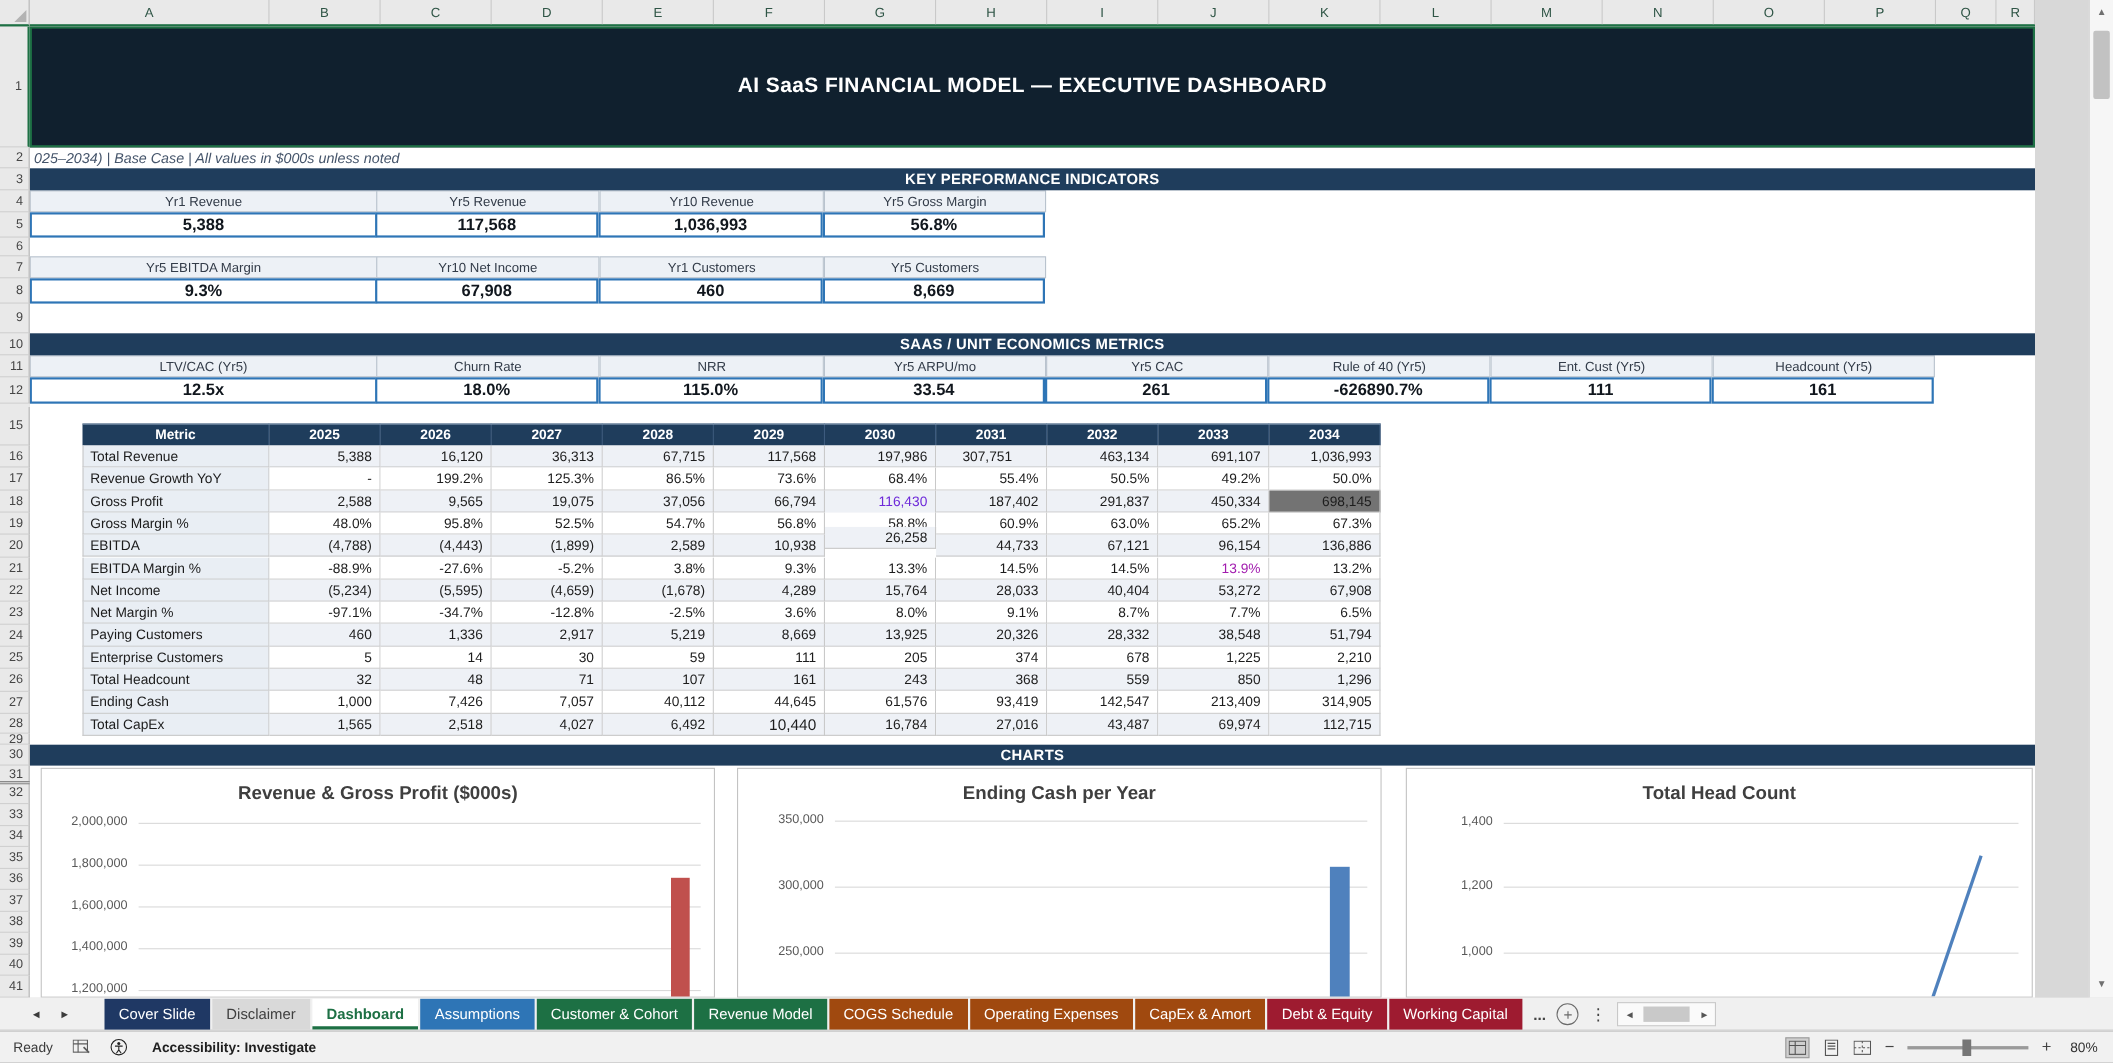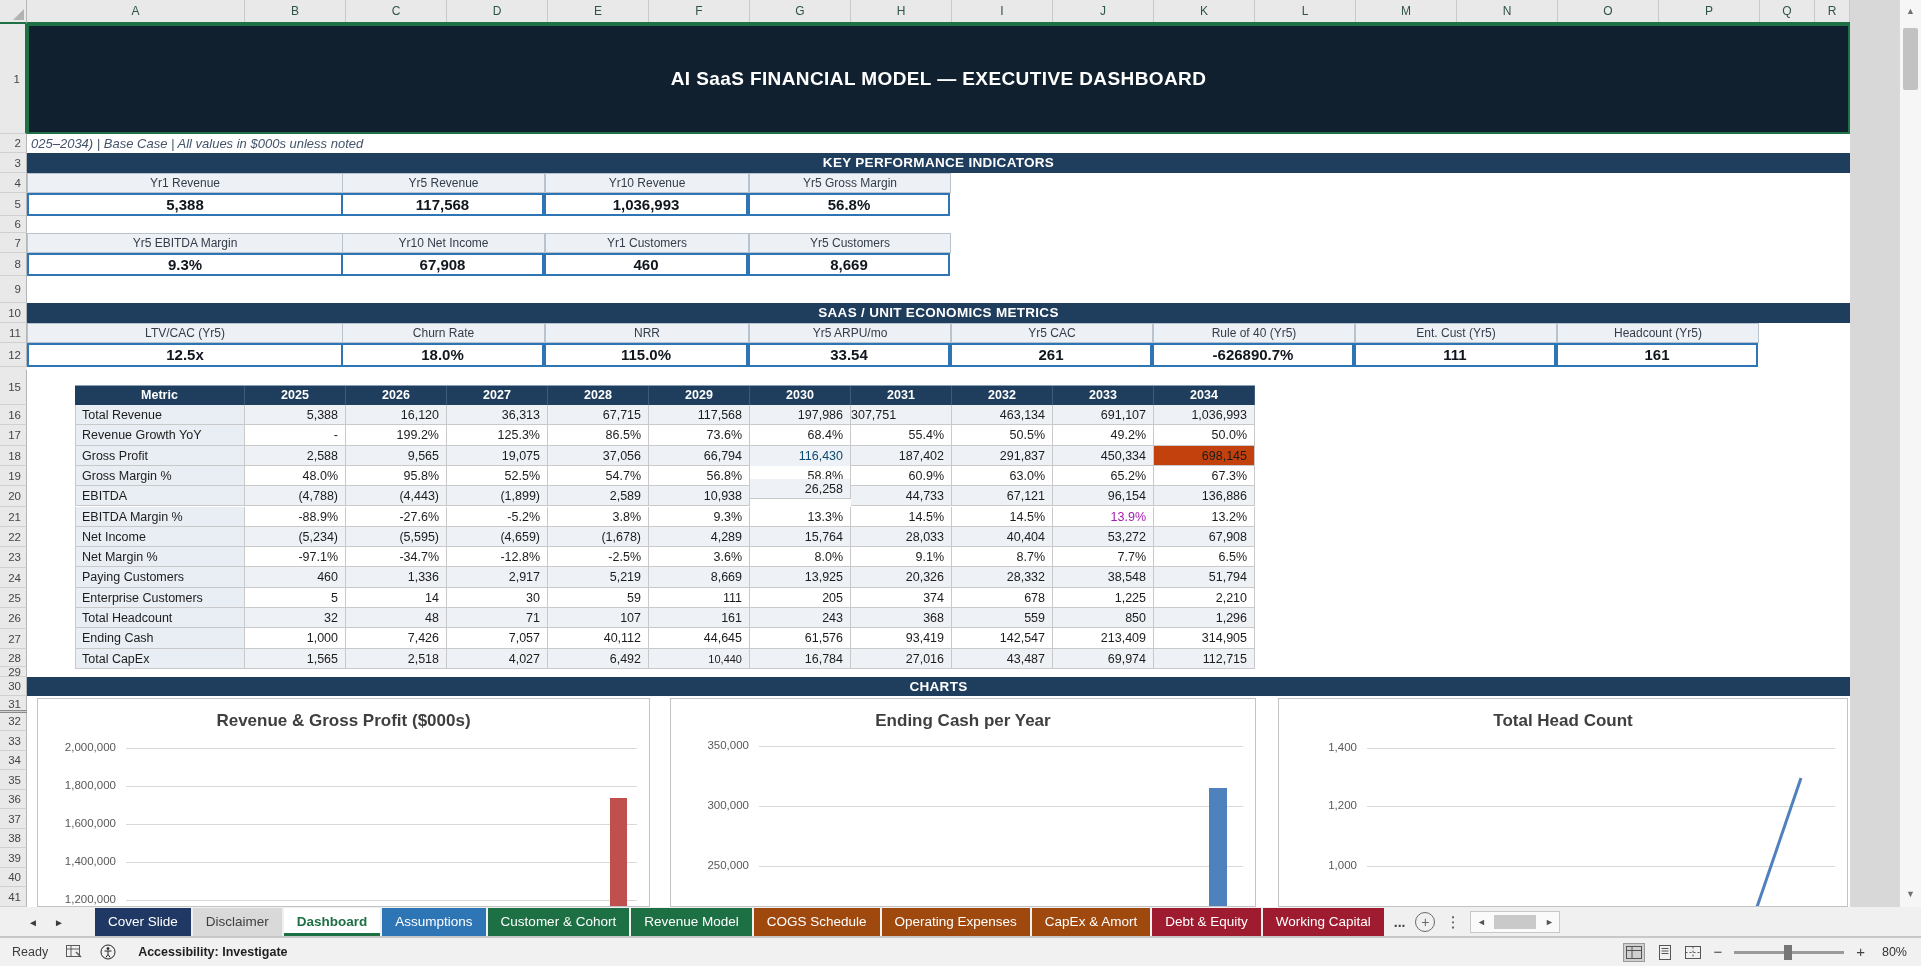--- a/index.html
+++ b/index.html
@@ -305,46 +305,46 @@
     <div class="cell" style="position: absolute; left: 952px; top: 385px; width: 101px; height: 20px; background: rgb(31, 61, 92); color: rgb(255, 255, 255); font-weight: bold; font-size: 12.5px; text-align: center; line-height: 20px; border-right: 1px solid rgb(61, 91, 126);">2032</div>
     <div class="cell" style="position: absolute; left: 1053px; top: 385px; width: 101px; height: 20px; background: rgb(31, 61, 92); color: rgb(255, 255, 255); font-weight: bold; font-size: 12.5px; text-align: center; line-height: 20px; border-right: 1px solid rgb(61, 91, 126);">2033</div>
     <div class="cell" style="position: absolute; left: 1154px; top: 385px; width: 101px; height: 20px; background: rgb(31, 61, 92); color: rgb(255, 255, 255); font-weight: bold; font-size: 12.5px; text-align: center; line-height: 20px; border-right: 1px solid rgb(61, 91, 126);">2034</div>
     <div class="cell" style="position: absolute; left: 75px; top: 405px; width: 170px; height: 20.3px; background: rgb(233, 238, 244); padding-left: 6px; font-size: 12.5px; color: rgb(28, 28, 28); line-height: 20.3px; border-right: 1px solid rgb(201, 201, 201); border-bottom: 1px solid rgb(201, 201, 201); border-left: 1px solid rgb(201, 201, 201);">Total Revenue</div>
     <div class="cell" style="position: absolute; left: 245px; top: 405px; width: 101px; height: 20.3px; background: rgb(238, 241, 246); padding-right: 7px; text-align: right; font-size: 12.5px; color: rgb(28, 28, 28); line-height: 20.3px; border-right: 1px solid rgb(201, 201, 201); border-bottom: 1px solid rgb(201, 201, 201);">5,388</div>
     <div class="cell" style="position: absolute; left: 346px; top: 405px; width: 101px; height: 20.3px; background: rgb(238, 241, 246); padding-right: 7px; text-align: right; font-size: 12.5px; color: rgb(28, 28, 28); line-height: 20.3px; border-right: 1px solid rgb(201, 201, 201); border-bottom: 1px solid rgb(201, 201, 201);">16,120</div>
     <div class="cell" style="position: absolute; left: 447px; top: 405px; width: 101px; height: 20.3px; background: rgb(238, 241, 246); padding-right: 7px; text-align: right; font-size: 12.5px; color: rgb(28, 28, 28); line-height: 20.3px; border-right: 1px solid rgb(201, 201, 201); border-bottom: 1px solid rgb(201, 201, 201);">36,313</div>
     <div class="cell" style="position: absolute; left: 548px; top: 405px; width: 101px; height: 20.3px; background: rgb(238, 241, 246); padding-right: 7px; text-align: right; font-size: 12.5px; color: rgb(28, 28, 28); line-height: 20.3px; border-right: 1px solid rgb(201, 201, 201); border-bottom: 1px solid rgb(201, 201, 201);">67,715</div>
     <div class="cell" style="position: absolute; left: 649px; top: 405px; width: 101px; height: 20.3px; background: rgb(238, 241, 246); padding-right: 7px; text-align: right; font-size: 12.5px; color: rgb(28, 28, 28); line-height: 20.3px; border-right: 1px solid rgb(201, 201, 201); border-bottom: 1px solid rgb(201, 201, 201);">117,568</div>
     <div class="cell" style="position: absolute; left: 750px; top: 405px; width: 101px; height: 20.3px; background: rgb(238, 241, 246); padding-right: 7px; text-align: right; font-size: 12.5px; color: rgb(28, 28, 28); line-height: 20.3px; border-right: 1px solid rgb(201, 201, 201); border-bottom: 1px solid rgb(201, 201, 201);">197,986</div>
-    <div class="cell" style="position: absolute; left: 851px; top: 405px; width: 101px; height: 20.3px; background: rgb(238, 241, 246); padding-right: 7px; text-align: left; font-size: 12.5px; color: rgb(28, 28, 28); line-height: 20.3px; border-right: 1px solid rgb(201, 201, 201); border-bottom: 1px solid rgb(201, 201, 201);">307,751</div>
+    <div class="cell" style="position: absolute; left: 851px; top: 405px; width: 101px; height: 20.3px; background: rgb(238, 241, 246); padding-right: 7px; text-align: center; font-size: 12.5px; color: rgb(28, 28, 28); line-height: 20.3px; border-right: 1px solid rgb(201, 201, 201); border-bottom: 1px solid rgb(201, 201, 201);">307,751</div>
     <div class="cell" style="position: absolute; left: 952px; top: 405px; width: 101px; height: 20.3px; background: rgb(238, 241, 246); padding-right: 7px; text-align: right; font-size: 12.5px; color: rgb(28, 28, 28); line-height: 20.3px; border-right: 1px solid rgb(201, 201, 201); border-bottom: 1px solid rgb(201, 201, 201);">463,134</div>
     <div class="cell" style="position: absolute; left: 1053px; top: 405px; width: 101px; height: 20.3px; background: rgb(238, 241, 246); padding-right: 7px; text-align: right; font-size: 12.5px; color: rgb(28, 28, 28); line-height: 20.3px; border-right: 1px solid rgb(201, 201, 201); border-bottom: 1px solid rgb(201, 201, 201);">691,107</div>
     <div class="cell" style="position: absolute; left: 1154px; top: 405px; width: 101px; height: 20.3px; background: rgb(238, 241, 246); padding-right: 7px; text-align: right; font-size: 12.5px; color: rgb(28, 28, 28); line-height: 20.3px; border-right: 1px solid rgb(201, 201, 201); border-bottom: 1px solid rgb(201, 201, 201);">1,036,993</div>
     <div class="cell" style="position: absolute; left: 75px; top: 425.3px; width: 170px; height: 20.3px; background: rgb(233, 238, 244); padding-left: 6px; font-size: 12.5px; color: rgb(28, 28, 28); line-height: 20.3px; border-right: 1px solid rgb(201, 201, 201); border-bottom: 1px solid rgb(201, 201, 201); border-left: 1px solid rgb(201, 201, 201);">Revenue Growth YoY</div>
     <div class="cell" style="position: absolute; left: 245px; top: 425.3px; width: 101px; height: 20.3px; background: rgb(255, 255, 255); padding-right: 7px; text-align: right; font-size: 12.5px; color: rgb(28, 28, 28); line-height: 20.3px; border-right: 1px solid rgb(201, 201, 201); border-bottom: 1px solid rgb(201, 201, 201);">-</div>
     <div class="cell" style="position: absolute; left: 346px; top: 425.3px; width: 101px; height: 20.3px; background: rgb(255, 255, 255); padding-right: 7px; text-align: right; font-size: 12.5px; color: rgb(28, 28, 28); line-height: 20.3px; border-right: 1px solid rgb(201, 201, 201); border-bottom: 1px solid rgb(201, 201, 201);">199.2%</div>
     <div class="cell" style="position: absolute; left: 447px; top: 425.3px; width: 101px; height: 20.3px; background: rgb(255, 255, 255); padding-right: 7px; text-align: right; font-size: 12.5px; color: rgb(28, 28, 28); line-height: 20.3px; border-right: 1px solid rgb(201, 201, 201); border-bottom: 1px solid rgb(201, 201, 201);">125.3%</div>
     <div class="cell" style="position: absolute; left: 548px; top: 425.3px; width: 101px; height: 20.3px; background: rgb(255, 255, 255); padding-right: 7px; text-align: right; font-size: 12.5px; color: rgb(28, 28, 28); line-height: 20.3px; border-right: 1px solid rgb(201, 201, 201); border-bottom: 1px solid rgb(201, 201, 201);">86.5%</div>
     <div class="cell" style="position: absolute; left: 649px; top: 425.3px; width: 101px; height: 20.3px; background: rgb(255, 255, 255); padding-right: 7px; text-align: right; font-size: 12.5px; color: rgb(28, 28, 28); line-height: 20.3px; border-right: 1px solid rgb(201, 201, 201); border-bottom: 1px solid rgb(201, 201, 201);">73.6%</div>
     <div class="cell" style="position: absolute; left: 750px; top: 425.3px; width: 101px; height: 20.3px; background: rgb(255, 255, 255); padding-right: 7px; text-align: right; font-size: 12.5px; color: rgb(28, 28, 28); line-height: 20.3px; border-right: 1px solid rgb(201, 201, 201); border-bottom: 1px solid rgb(201, 201, 201);">68.4%</div>
     <div class="cell" style="position: absolute; left: 851px; top: 425.3px; width: 101px; height: 20.3px; background: rgb(255, 255, 255); padding-right: 7px; text-align: right; font-size: 12.5px; color: rgb(28, 28, 28); line-height: 20.3px; border-right: 1px solid rgb(201, 201, 201); border-bottom: 1px solid rgb(201, 201, 201);">55.4%</div>
     <div class="cell" style="position: absolute; left: 952px; top: 425.3px; width: 101px; height: 20.3px; background: rgb(255, 255, 255); padding-right: 7px; text-align: right; font-size: 12.5px; color: rgb(28, 28, 28); line-height: 20.3px; border-right: 1px solid rgb(201, 201, 201); border-bottom: 1px solid rgb(201, 201, 201);">50.5%</div>
     <div class="cell" style="position: absolute; left: 1053px; top: 425.3px; width: 101px; height: 20.3px; background: rgb(255, 255, 255); padding-right: 7px; text-align: right; font-size: 12.5px; color: rgb(28, 28, 28); line-height: 20.3px; border-right: 1px solid rgb(201, 201, 201); border-bottom: 1px solid rgb(201, 201, 201);">49.2%</div>
     <div class="cell" style="position: absolute; left: 1154px; top: 425.3px; width: 101px; height: 20.3px; background: rgb(255, 255, 255); padding-right: 7px; text-align: right; font-size: 12.5px; color: rgb(28, 28, 28); line-height: 20.3px; border-right: 1px solid rgb(201, 201, 201); border-bottom: 1px solid rgb(201, 201, 201);">50.0%</div>
     <div class="cell" style="position: absolute; left: 75px; top: 445.6px; width: 170px; height: 20.3px; background: rgb(233, 238, 244); padding-left: 6px; font-size: 12.5px; color: rgb(28, 28, 28); line-height: 20.3px; border-right: 1px solid rgb(201, 201, 201); border-bottom: 1px solid rgb(201, 201, 201); border-left: 1px solid rgb(201, 201, 201);">Gross Profit</div>
     <div class="cell" style="position: absolute; left: 245px; top: 445.6px; width: 101px; height: 20.3px; background: rgb(238, 241, 246); padding-right: 7px; text-align: right; font-size: 12.5px; color: rgb(28, 28, 28); line-height: 20.3px; border-right: 1px solid rgb(201, 201, 201); border-bottom: 1px solid rgb(201, 201, 201);">2,588</div>
     <div class="cell" style="position: absolute; left: 346px; top: 445.6px; width: 101px; height: 20.3px; background: rgb(238, 241, 246); padding-right: 7px; text-align: right; font-size: 12.5px; color: rgb(28, 28, 28); line-height: 20.3px; border-right: 1px solid rgb(201, 201, 201); border-bottom: 1px solid rgb(201, 201, 201);">9,565</div>
     <div class="cell" style="position: absolute; left: 447px; top: 445.6px; width: 101px; height: 20.3px; background: rgb(238, 241, 246); padding-right: 7px; text-align: right; font-size: 12.5px; color: rgb(28, 28, 28); line-height: 20.3px; border-right: 1px solid rgb(201, 201, 201); border-bottom: 1px solid rgb(201, 201, 201);">19,075</div>
     <div class="cell" style="position: absolute; left: 548px; top: 445.6px; width: 101px; height: 20.3px; background: rgb(238, 241, 246); padding-right: 7px; text-align: right; font-size: 12.5px; color: rgb(28, 28, 28); line-height: 20.3px; border-right: 1px solid rgb(201, 201, 201); border-bottom: 1px solid rgb(201, 201, 201);">37,056</div>
     <div class="cell" style="position: absolute; left: 649px; top: 445.6px; width: 101px; height: 20.3px; background: rgb(238, 241, 246); padding-right: 7px; text-align: right; font-size: 12.5px; color: rgb(28, 28, 28); line-height: 20.3px; border-right: 1px solid rgb(201, 201, 201); border-bottom: 1px solid rgb(201, 201, 201);">66,794</div>
-    <div class="cell" style="position: absolute; left: 750px; top: 445.6px; width: 101px; height: 34px; background: rgb(238, 241, 246); padding-right: 7px; text-align: right; font-size: 12.5px; color: #0c4a6e; line-height: 20.3px; border-right: 1px solid rgb(201, 201, 201); border-bottom: 1px solid rgb(201, 201, 201);">116,430</div>
+    <div class="cell" style="position: absolute; left: 750px; top: 445.6px; width: 101px; height: 34px; background: rgb(238, 241, 246); padding-right: 7px; text-align: right; font-size: 12.5px; color: #6d28d9; line-height: 20.3px; border-right: 1px solid rgb(201, 201, 201); border-bottom: 1px solid rgb(201, 201, 201);">116,430</div>
     <div class="cell" style="position: absolute; left: 851px; top: 445.6px; width: 101px; height: 20.3px; background: rgb(238, 241, 246); padding-right: 7px; text-align: right; font-size: 12.5px; color: rgb(28, 28, 28); line-height: 20.3px; border-right: 1px solid rgb(201, 201, 201); border-bottom: 1px solid rgb(201, 201, 201);">187,402</div>
     <div class="cell" style="position: absolute; left: 952px; top: 445.6px; width: 101px; height: 20.3px; background: rgb(238, 241, 246); padding-right: 7px; text-align: right; font-size: 12.5px; color: rgb(28, 28, 28); line-height: 20.3px; border-right: 1px solid rgb(201, 201, 201); border-bottom: 1px solid rgb(201, 201, 201);">291,837</div>
     <div class="cell" style="position: absolute; left: 1053px; top: 445.6px; width: 101px; height: 20.3px; background: rgb(238, 241, 246); padding-right: 7px; text-align: right; font-size: 12.5px; color: rgb(28, 28, 28); line-height: 20.3px; border-right: 1px solid rgb(201, 201, 201); border-bottom: 1px solid rgb(201, 201, 201);">450,334</div>
-    <div class="cell" style="position: absolute; left: 1154px; top: 445.6px; width: 101px; height: 20.3px; background: #c2410c; padding-right: 7px; text-align: right; font-size: 12.5px; color: rgb(28, 28, 28); line-height: 20.3px; border-right: 1px solid rgb(201, 201, 201); border-bottom: 1px solid rgb(201, 201, 201);">698,145</div>
+    <div class="cell" style="position: absolute; left: 1154px; top: 445.6px; width: 101px; height: 20.3px; background: #737373; padding-right: 7px; text-align: right; font-size: 12.5px; color: rgb(28, 28, 28); line-height: 20.3px; border-right: 1px solid rgb(201, 201, 201); border-bottom: 1px solid rgb(201, 201, 201);">698,145</div>
     <div class="cell" style="position: absolute; left: 75px; top: 465.9px; width: 170px; height: 20.3px; background: rgb(233, 238, 244); padding-left: 6px; font-size: 12.5px; color: rgb(28, 28, 28); line-height: 20.3px; border-right: 1px solid rgb(201, 201, 201); border-bottom: 1px solid rgb(201, 201, 201); border-left: 1px solid rgb(201, 201, 201);">Gross Margin %</div>
     <div class="cell" style="position: absolute; left: 245px; top: 465.9px; width: 101px; height: 20.3px; background: rgb(255, 255, 255); padding-right: 7px; text-align: right; font-size: 12.5px; color: rgb(28, 28, 28); line-height: 20.3px; border-right: 1px solid rgb(201, 201, 201); border-bottom: 1px solid rgb(201, 201, 201);">48.0%</div>
     <div class="cell" style="position: absolute; left: 346px; top: 465.9px; width: 101px; height: 20.3px; background: rgb(255, 255, 255); padding-right: 7px; text-align: right; font-size: 12.5px; color: rgb(28, 28, 28); line-height: 20.3px; border-right: 1px solid rgb(201, 201, 201); border-bottom: 1px solid rgb(201, 201, 201);">95.8%</div>
     <div class="cell" style="position: absolute; left: 447px; top: 465.9px; width: 101px; height: 20.3px; background: rgb(255, 255, 255); padding-right: 7px; text-align: right; font-size: 12.5px; color: rgb(28, 28, 28); line-height: 20.3px; border-right: 1px solid rgb(201, 201, 201); border-bottom: 1px solid rgb(201, 201, 201);">52.5%</div>
     <div class="cell" style="position: absolute; left: 548px; top: 465.9px; width: 101px; height: 20.3px; background: rgb(255, 255, 255); padding-right: 7px; text-align: right; font-size: 12.5px; color: rgb(28, 28, 28); line-height: 20.3px; border-right: 1px solid rgb(201, 201, 201); border-bottom: 1px solid rgb(201, 201, 201);">54.7%</div>
     <div class="cell" style="position: absolute; left: 649px; top: 465.9px; width: 101px; height: 20.3px; background: rgb(255, 255, 255); padding-right: 7px; text-align: right; font-size: 12.5px; color: rgb(28, 28, 28); line-height: 20.3px; border-right: 1px solid rgb(201, 201, 201); border-bottom: 1px solid rgb(201, 201, 201);">56.8%</div>
     <div class="cell" style="position: absolute; left: 750px; top: 465.9px; width: 101px; height: 20.3px; background: rgb(255, 255, 255); padding-right: 7px; text-align: right; font-size: 12.5px; color: rgb(28, 28, 28); line-height: 20.3px; border-right: 1px solid rgb(201, 201, 201); border-bottom: 1px solid rgb(201, 201, 201);">58.8%</div>
     <div class="cell" style="position: absolute; left: 851px; top: 465.9px; width: 101px; height: 20.3px; background: rgb(255, 255, 255); padding-right: 7px; text-align: right; font-size: 12.5px; color: rgb(28, 28, 28); line-height: 20.3px; border-right: 1px solid rgb(201, 201, 201); border-bottom: 1px solid rgb(201, 201, 201);">60.9%</div>
     <div class="cell" style="position: absolute; left: 952px; top: 465.9px; width: 101px; height: 20.3px; background: rgb(255, 255, 255); padding-right: 7px; text-align: right; font-size: 12.5px; color: rgb(28, 28, 28); line-height: 20.3px; border-right: 1px solid rgb(201, 201, 201); border-bottom: 1px solid rgb(201, 201, 201);">63.0%</div>
     <div class="cell" style="position: absolute; left: 1053px; top: 465.9px; width: 101px; height: 20.3px; background: rgb(255, 255, 255); padding-right: 7px; text-align: right; font-size: 12.5px; color: rgb(28, 28, 28); line-height: 20.3px; border-right: 1px solid rgb(201, 201, 201); border-bottom: 1px solid rgb(201, 201, 201);">65.2%</div>
@@ -435,20 +435,20 @@
     <div class="cell" style="position: absolute; left: 750px; top: 628.3px; width: 101px; height: 20.3px; background: rgb(255, 255, 255); padding-right: 7px; text-align: right; font-size: 12.5px; color: rgb(28, 28, 28); line-height: 20.3px; border-right: 1px solid rgb(201, 201, 201); border-bottom: 1px solid rgb(201, 201, 201);">61,576</div>
     <div class="cell" style="position: absolute; left: 851px; top: 628.3px; width: 101px; height: 20.3px; background: rgb(255, 255, 255); padding-right: 7px; text-align: right; font-size: 12.5px; color: rgb(28, 28, 28); line-height: 20.3px; border-right: 1px solid rgb(201, 201, 201); border-bottom: 1px solid rgb(201, 201, 201);">93,419</div>
     <div class="cell" style="position: absolute; left: 952px; top: 628.3px; width: 101px; height: 20.3px; background: rgb(255, 255, 255); padding-right: 7px; text-align: right; font-size: 12.5px; color: rgb(28, 28, 28); line-height: 20.3px; border-right: 1px solid rgb(201, 201, 201); border-bottom: 1px solid rgb(201, 201, 201);">142,547</div>
     <div class="cell" style="position: absolute; left: 1053px; top: 628.3px; width: 101px; height: 20.3px; background: rgb(255, 255, 255); padding-right: 7px; text-align: right; font-size: 12.5px; color: rgb(28, 28, 28); line-height: 20.3px; border-right: 1px solid rgb(201, 201, 201); border-bottom: 1px solid rgb(201, 201, 201);">213,409</div>
     <div class="cell" style="position: absolute; left: 1154px; top: 628.3px; width: 101px; height: 20.3px; background: rgb(255, 255, 255); padding-right: 7px; text-align: right; font-size: 12.5px; color: rgb(28, 28, 28); line-height: 20.3px; border-right: 1px solid rgb(201, 201, 201); border-bottom: 1px solid rgb(201, 201, 201);">314,905</div>
     <div class="cell" style="position: absolute; left: 75px; top: 648.6px; width: 170px; height: 20.3px; background: rgb(233, 238, 244); padding-left: 6px; font-size: 12.5px; color: rgb(28, 28, 28); line-height: 20.3px; border-right: 1px solid rgb(201, 201, 201); border-bottom: 1px solid rgb(201, 201, 201); border-left: 1px solid rgb(201, 201, 201);">Total CapEx</div>
     <div class="cell" style="position: absolute; left: 245px; top: 648.6px; width: 101px; height: 20.3px; background: rgb(238, 241, 246); padding-right: 7px; text-align: right; font-size: 12.5px; color: rgb(28, 28, 28); line-height: 20.3px; border-right: 1px solid rgb(201, 201, 201); border-bottom: 1px solid rgb(201, 201, 201);">1,565</div>
     <div class="cell" style="position: absolute; left: 346px; top: 648.6px; width: 101px; height: 20.3px; background: rgb(238, 241, 246); padding-right: 7px; text-align: right; font-size: 12.5px; color: rgb(28, 28, 28); line-height: 20.3px; border-right: 1px solid rgb(201, 201, 201); border-bottom: 1px solid rgb(201, 201, 201);">2,518</div>
     <div class="cell" style="position: absolute; left: 447px; top: 648.6px; width: 101px; height: 20.3px; background: rgb(238, 241, 246); padding-right: 7px; text-align: right; font-size: 12.5px; color: rgb(28, 28, 28); line-height: 20.3px; border-right: 1px solid rgb(201, 201, 201); border-bottom: 1px solid rgb(201, 201, 201);">4,027</div>
     <div class="cell" style="position: absolute; left: 548px; top: 648.6px; width: 101px; height: 20.3px; background: rgb(238, 241, 246); padding-right: 7px; text-align: right; font-size: 12.5px; color: rgb(28, 28, 28); line-height: 20.3px; border-right: 1px solid rgb(201, 201, 201); border-bottom: 1px solid rgb(201, 201, 201);">6,492</div>
-    <div class="cell" style="position: absolute; left: 649px; top: 648.6px; width: 101px; height: 20.3px; background: rgb(238, 241, 246); padding-right: 7px; text-align: right; font-size: 11px; color: rgb(28, 28, 28); line-height: 20.3px; border-right: 1px solid rgb(201, 201, 201); border-bottom: 1px solid rgb(201, 201, 201);">10,440</div>
+    <div class="cell" style="position: absolute; left: 649px; top: 648.6px; width: 101px; height: 20.3px; background: rgb(238, 241, 246); padding-right: 7px; text-align: right; font-size: 14px; color: rgb(28, 28, 28); line-height: 20.3px; border-right: 1px solid rgb(201, 201, 201); border-bottom: 1px solid rgb(201, 201, 201);">10,440</div>
     <div class="cell" style="position: absolute; left: 750px; top: 648.6px; width: 101px; height: 20.3px; background: rgb(238, 241, 246); padding-right: 7px; text-align: right; font-size: 12.5px; color: rgb(28, 28, 28); line-height: 20.3px; border-right: 1px solid rgb(201, 201, 201); border-bottom: 1px solid rgb(201, 201, 201);">16,784</div>
     <div class="cell" style="position: absolute; left: 851px; top: 648.6px; width: 101px; height: 20.3px; background: rgb(238, 241, 246); padding-right: 7px; text-align: right; font-size: 12.5px; color: rgb(28, 28, 28); line-height: 20.3px; border-right: 1px solid rgb(201, 201, 201); border-bottom: 1px solid rgb(201, 201, 201);">27,016</div>
     <div class="cell" style="position: absolute; left: 952px; top: 648.6px; width: 101px; height: 20.3px; background: rgb(238, 241, 246); padding-right: 7px; text-align: right; font-size: 12.5px; color: rgb(28, 28, 28); line-height: 20.3px; border-right: 1px solid rgb(201, 201, 201); border-bottom: 1px solid rgb(201, 201, 201);">43,487</div>
     <div class="cell" style="position: absolute; left: 1053px; top: 648.6px; width: 101px; height: 20.3px; background: rgb(238, 241, 246); padding-right: 7px; text-align: right; font-size: 12.5px; color: rgb(28, 28, 28); line-height: 20.3px; border-right: 1px solid rgb(201, 201, 201); border-bottom: 1px solid rgb(201, 201, 201);">69,974</div>
     <div class="cell" style="position: absolute; left: 1154px; top: 648.6px; width: 101px; height: 20.3px; background: rgb(238, 241, 246); padding-right: 7px; text-align: right; font-size: 12.5px; color: rgb(28, 28, 28); line-height: 20.3px; border-right: 1px solid rgb(201, 201, 201); border-bottom: 1px solid rgb(201, 201, 201);">112,715</div>
     <div class="cell" style="position: absolute; left: 75px; top: 385px; width: 1180px; height: 20px; border-top: 1px solid rgb(138, 160, 184); pointer-events: none;"></div>
   </div>
 
 </body></html>

